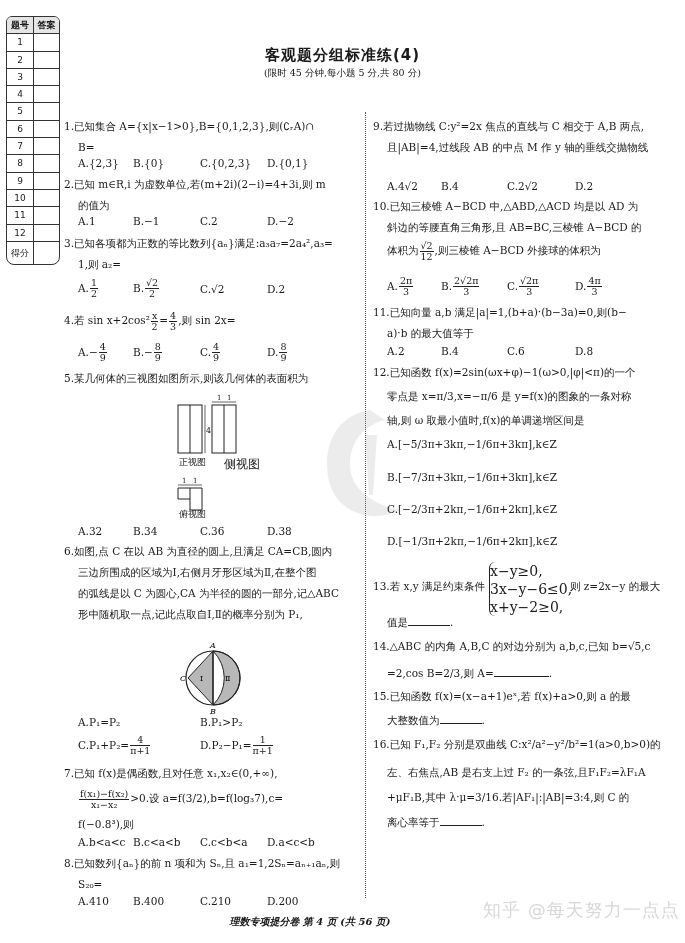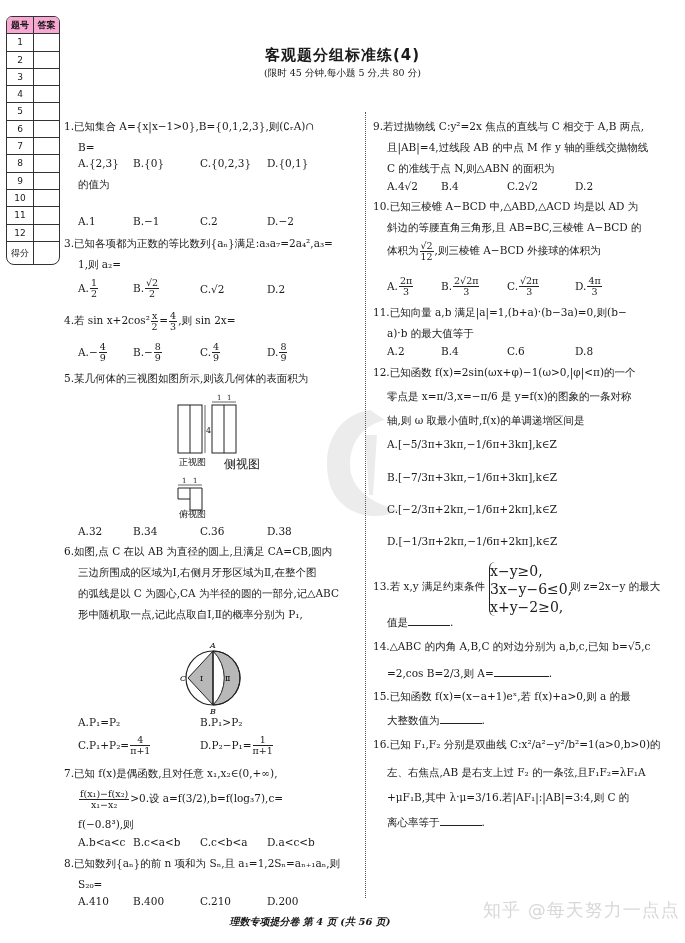--- a/index.html
+++ b/index.html
@@ -13,21 +13,21 @@
   
   .ans-table {
     position:absolute; left:6px; top:16px; width:52px;
     border:1.3px solid #333; border-radius:6px 6px 8px 8px; overflow:hidden;
     background:#fff;
   }
   .ans-row { display:flex; height:16.3px; border-top:1px solid #333; }
   .ans-row:first-child { border-top:none; }
   .ans-row .c1 { width:26px; border-right:1px solid #333; text-align:center; font-family:"DejaVu Sans",sans-serif; font-size:9px; line-height:16px; }
   .ans-row .c2 { flex:1; }
-  .ans-head { background:#f9a8d4; font-weight:bold; }
+  .ans-head { background:#e5e5e5; font-weight:bold; }
   .ans-head .c2 { text-align:center; font-family:"DejaVu Sans",sans-serif; font-size:9px; line-height:16px; font-weight:bold; }
   .ans-score { height:22px; }
   .ans-score .c1 { line-height:22px; }
 
   .title { position:absolute; left:0; width:685px; top:46px; text-align:center; font-family:"DejaVu Sans",sans-serif; font-size:15px; font-weight:bold; letter-spacing:1px; }
   .subtitle { position:absolute; left:0; width:685px; top:67px; text-align:center; font-size:9.5px; }
 
   .divider { position:absolute; left:365px; top:112px; height:786px; border-left:1.5px dotted #555; }
 
   .q { position:absolute; line-height:21px; font-size:10.5px; white-space:nowrap; }
@@ -119,20 +119,21 @@
 <div class="q" style="left:64px;top:116px">
   <div>1.已知集合 A={x|x−1&gt;0},B={0,1,2,3},则(∁ᵣA)∩</div>
   <div class="ind">B=</div>
 </div>
 <div class="opt" style="left:78px;top:157px">A.{2,3}</div>
 <div class="opt" style="left:133px;top:157px">B.{0}</div>
 <div class="opt" style="left:200px;top:157px">C.{0,2,3}</div>
 <div class="opt" style="left:267px;top:157px">D.{0,1}</div>
 
 <div class="q" style="left:64px;top:174px">
+  <div>2.已知 m∈R,i 为虚数单位,若(m+2i)(2−i)=4+3i,则 m</div>
   <div class="ind">的值为</div>
 </div>
 <div class="opt" style="left:78px;top:215px">A.1</div>
 <div class="opt" style="left:133px;top:215px">B.−1</div>
 <div class="opt" style="left:200px;top:215px">C.2</div>
 <div class="opt" style="left:267px;top:215px">D.−2</div>
 
 <div class="q" style="left:64px;top:233px">
   <div>3.已知各项都为正数的等比数列{aₙ}满足:a₃a₇=2a₄²,a₃=</div>
   <div class="ind">1,则 a₂=</div>
@@ -210,21 +211,20 @@
   <div class="ind">S₂₀=</div>
 </div>
 <div class="opt" style="left:78px;top:895px">A.410</div>
 <div class="opt" style="left:133px;top:895px">B.400</div>
 <div class="opt" style="left:200px;top:895px">C.210</div>
 <div class="opt" style="left:267px;top:895px">D.200</div>
 
 <div class="q" style="left:373px;top:116px">
   <div>9.若过抛物线 C:y²=2x 焦点的直线与 C 相交于 A,B 两点,</div>
   <div class="ind">且|AB|=4,过线段 AB 的中点 M 作 y 轴的垂线交抛物线</div>
-  <div class="ind">C 的准线于点 N,则△ABN 的面积为</div>
 </div>
 <div class="opt" style="left:387px;top:180px">A.4√2</div>
 <div class="opt" style="left:441px;top:180px">B.4</div>
 <div class="opt" style="left:507px;top:180px">C.2√2</div>
 <div class="opt" style="left:575px;top:180px">D.2</div>
 
 <div class="q" style="left:373px;top:196px">
   <div>10.已知三棱锥 A−BCD 中,△ABD,△ACD 均是以 AD 为</div>
   <div class="ind">斜边的等腰直角三角形,且 AB=BC,三棱锥 A−BCD 的</div>
 </div>

